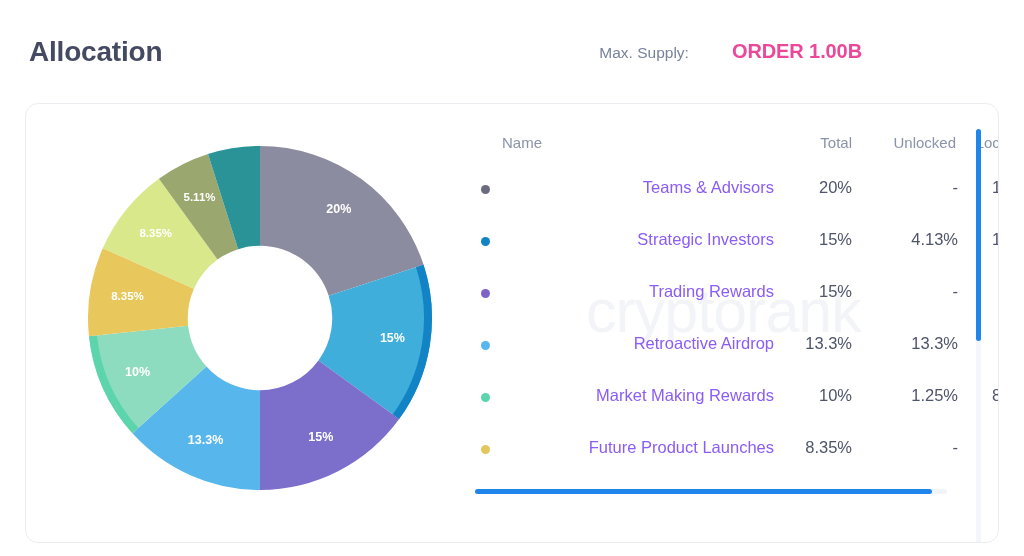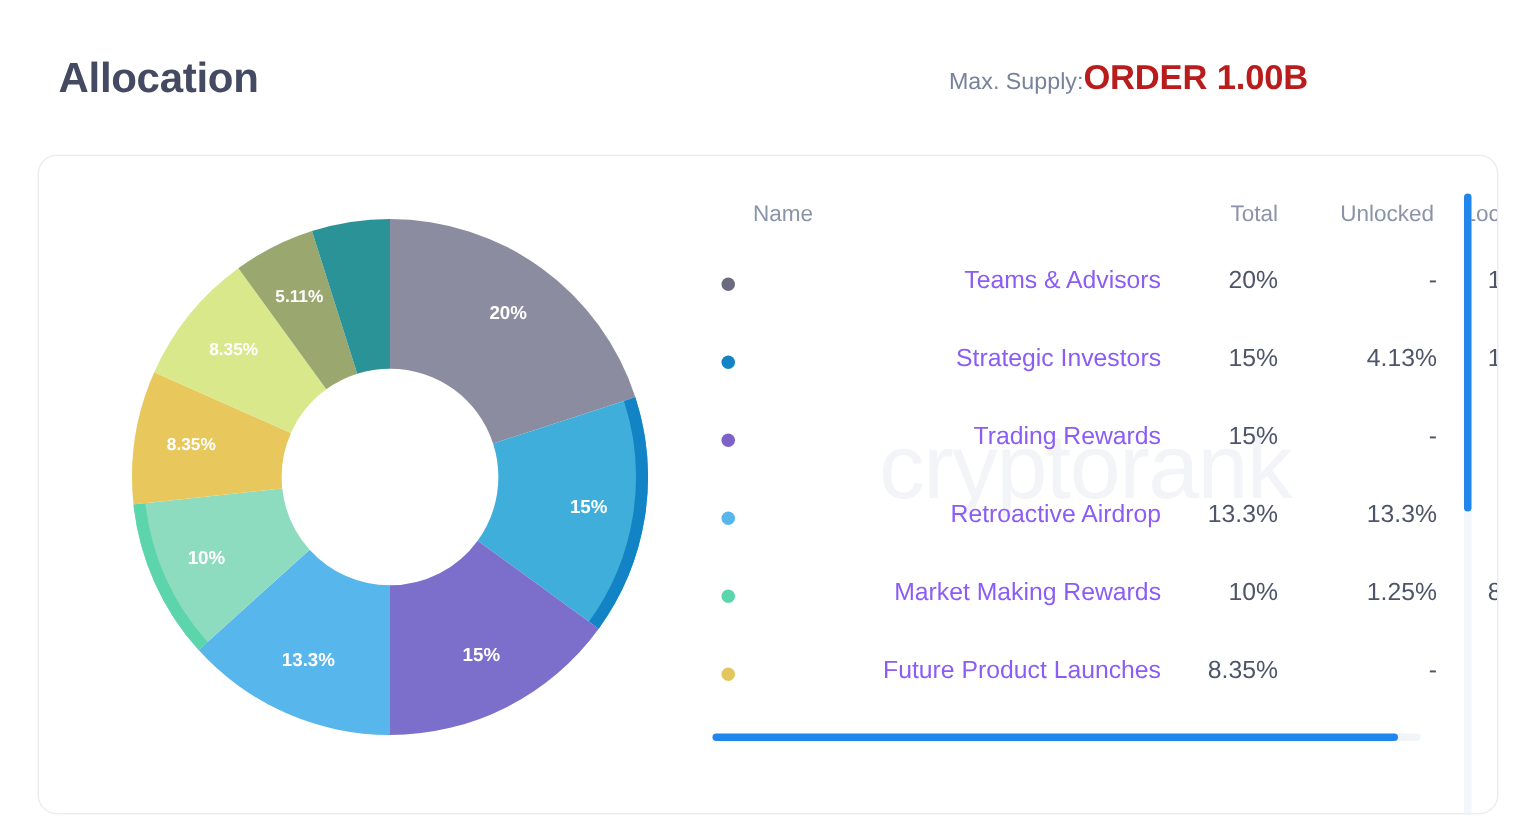--- a/index.html
+++ b/index.html
@@ -11,50 +11,52 @@
     height: 556px;
     background: #ffffff;
     font-family: "Liberation Sans", sans-serif;
     overflow: hidden;
     position: relative;
   }
 
   
   .header {
     position: absolute;
-    left: 15px; top: 0;
+    left: 5px; top: 0;
     width: 881px;
     height: 103px;
     box-sizing: border-box;
     padding: 0 24px 0 24px;
     display: flex;
     align-items: center;
     justify-content: space-between;
   }
   .page-title {
     font-size: 28px;
     font-weight: bold;
     color: #454a63;
     letter-spacing: -0.2px;
     margin: 0;
     line-height: 1;
   }
   .supply-wrap {
     display: flex;
     align-items: baseline;
+    gap: 11px;
   }
   .supply-label {
     font-size: 15.5px;
     color: #77829b;
   }
   .supply-value {
-    font-size: 23px;
+    font-size: 20px;
     font-weight: bold;
-    color: #b91c1c;
+    color: #ec4899;
     letter-spacing: -0.1px;
+    margin-left: 32px;
   }
 
   
   .card {
     position: absolute;
     left: 25px;
     top: 103px;
     width: 974px;
     height: 440px;
     box-sizing: border-box;

